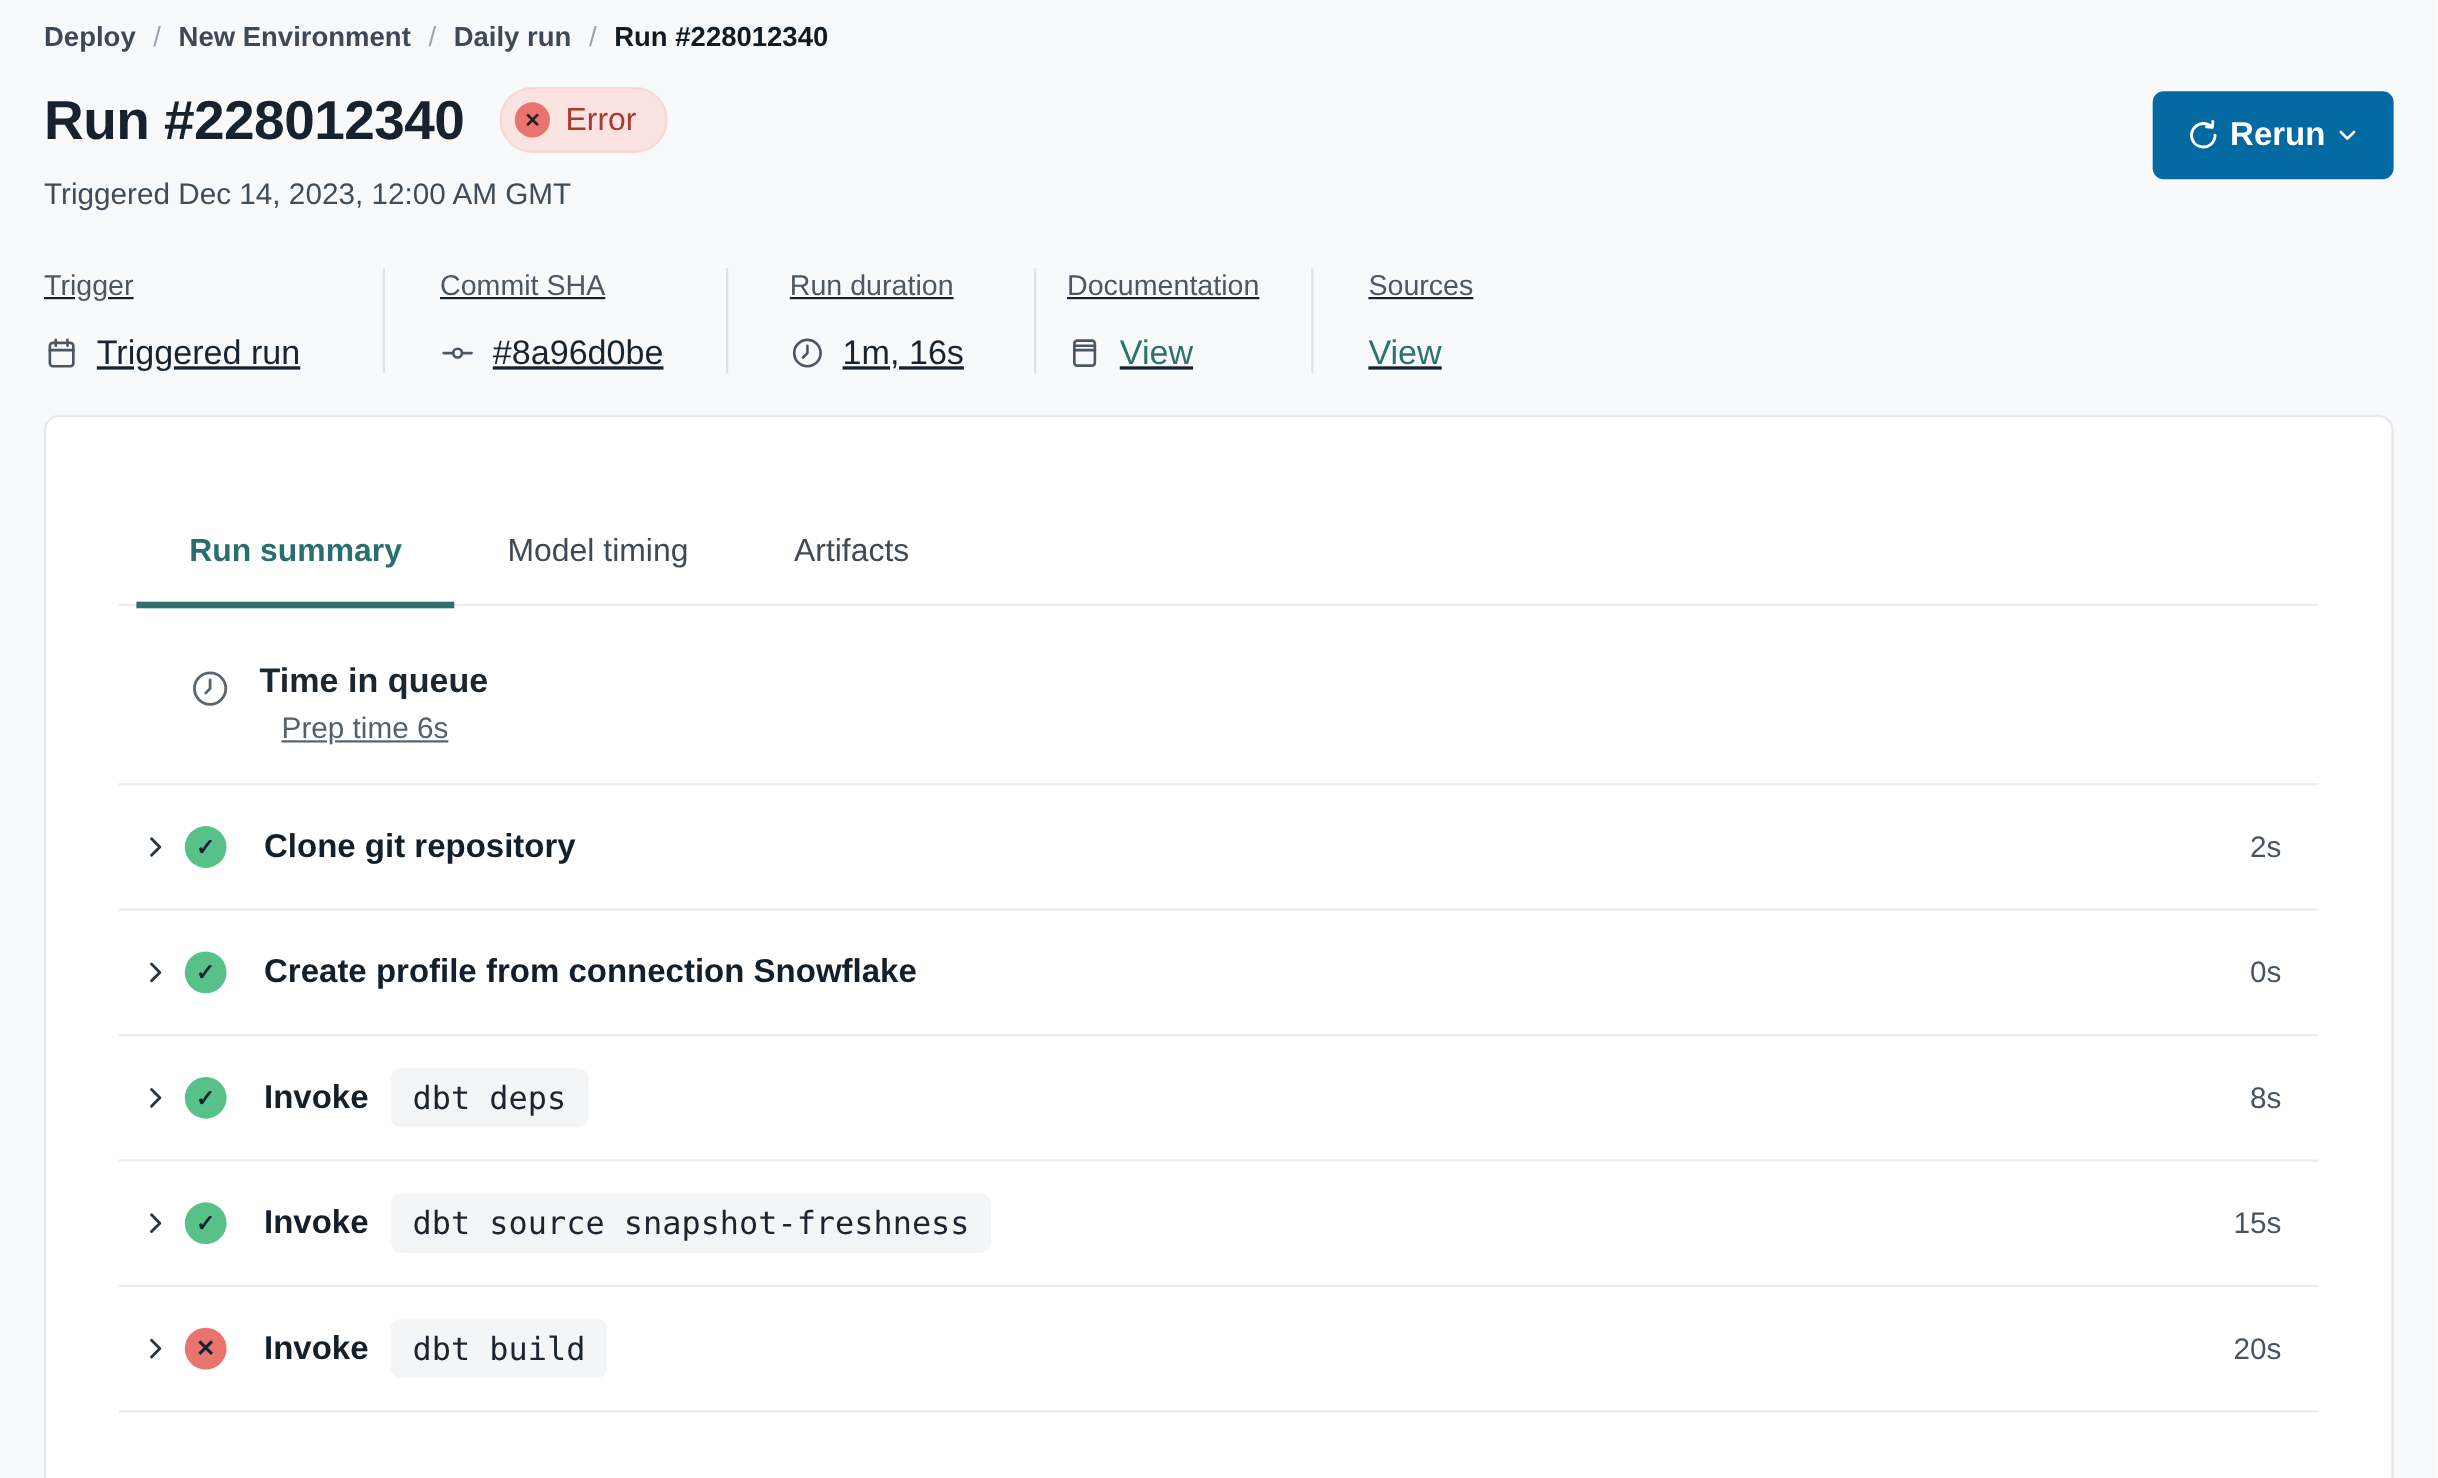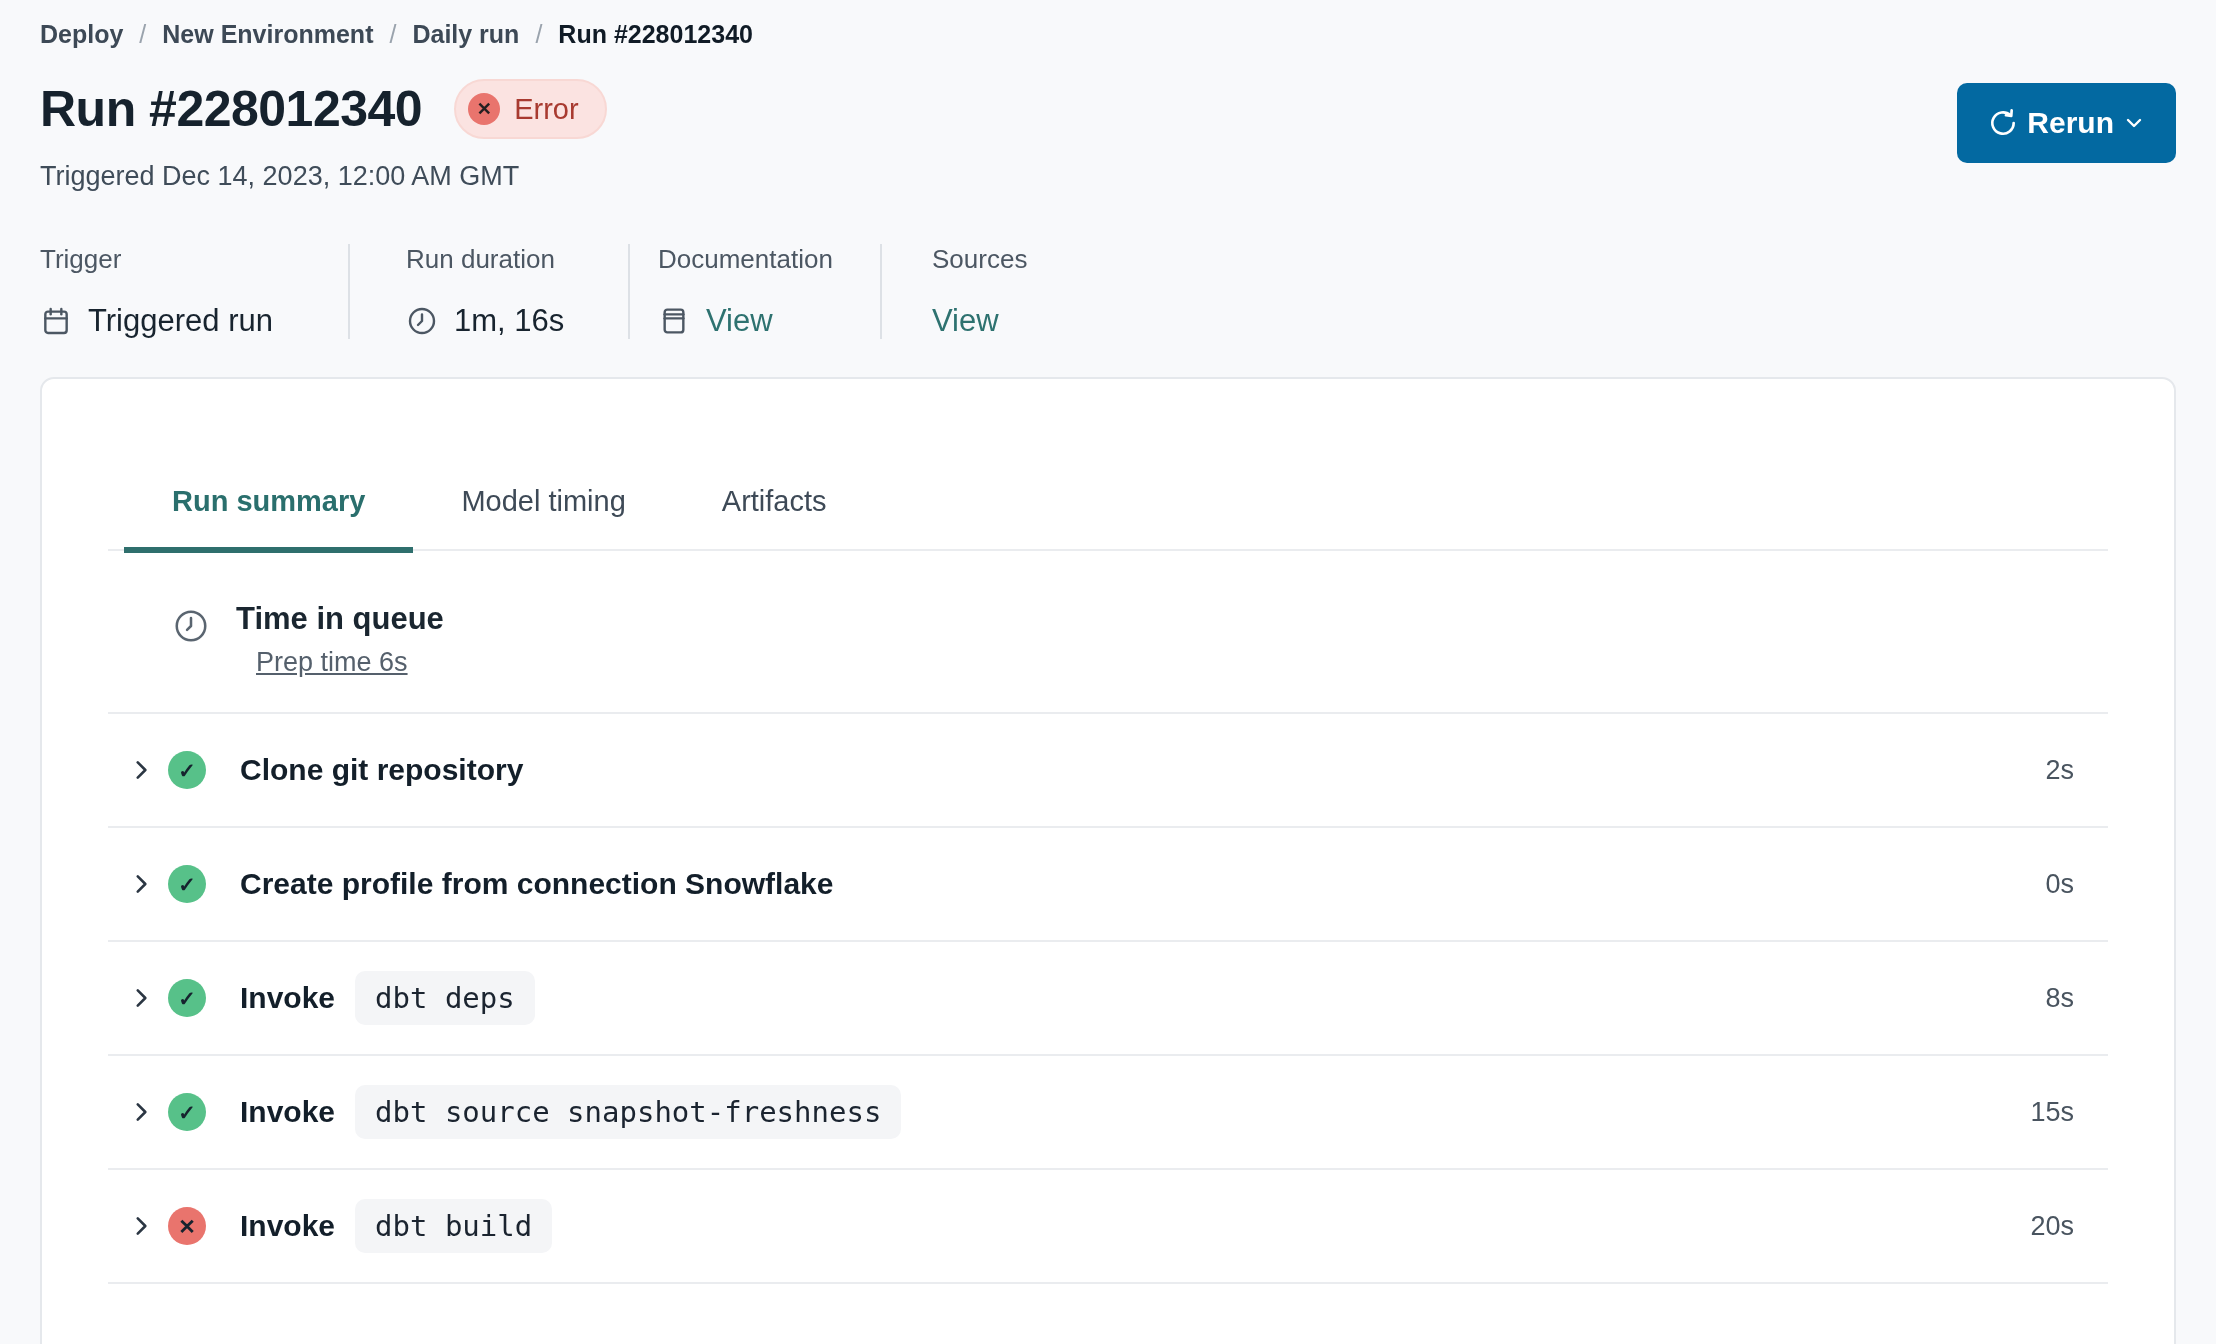--- a/index.html
+++ b/index.html
@@ -38,21 +38,21 @@
     margin-top:4px;
     display:flex; align-items:center; gap:8px;
     background:#0369a1; color:#fff; border:none; border-radius:10px;
     height:80px; padding:0 30px; font-size:30px; font-weight:600;
     font-family:"Liberation Sans", sans-serif; cursor:pointer;
   }
   .rerun-btn svg { display:block; }
 
   
   .meta { display:flex; margin-top:52px; }
-  .meta-col { border-right:2px solid #dde1e6; }
+  .meta-col { border-right:2px solid #dde1e6;text-decoration:underline; }
   .meta-col:last-child { border-right:none; }
   .meta-col.c1 { width:310px; }
   .meta-col.c2 { width:312px; padding-left:50px; }
   .meta-col.c3 { width:280px; padding-left:56px; }
   .meta-col.c4 { width:252px; padding-left:28px; }
   .meta-col.c5 { padding-left:50px; padding-right:60px; }
   .meta-label { font-size:26px; color:#4c5763; margin-bottom:28px; }
   .meta-value-row { display:flex; align-items:center; gap:16px; }
   .meta-value { font-size:31px; color:#18242f; }
   .meta-link { font-size:31px; color:#2e7270; cursor:pointer; }
@@ -154,20 +154,33 @@
             <rect x="4" y="5" width="16" height="16" rx="2"></rect>
             <line x1="8" y1="3" x2="8" y2="7"></line>
               <line x1="16" y1="3" x2="16" y2="7"></line>
               <line x1="4" y1="10" x2="20" y2="10"></line>
           </svg>
         </span>
         <span class="meta-value">Triggered run</span>
       </div>
     </div>
 
+    <div class="meta-col c2">
+      <div class="meta-label">Commit SHA</div>
+      <div class="meta-value-row">
+        <span class="meta-icon">
+          <svg width="32" height="32" viewBox="0 0 24 24" fill="none" stroke="currentColor" stroke-width="1.8" stroke-linecap="round">
+            <circle cx="12" cy="12" r="3"></circle>
+              <line x1="2.5" y1="12" x2="9" y2="12"></line>
+              <line x1="15" y1="12" x2="21.5" y2="12"></line>
+          </svg>
+        </span>
+        <span class="meta-value">#8a96d0be</span>
+      </div>
+    </div>
 
     <div class="meta-col c3">
       <div class="meta-label">Run duration</div>
       <div class="meta-value-row">
         <span class="meta-icon">
           <svg width="32" height="32" viewBox="0 0 24 24" fill="none" stroke="currentColor" stroke-width="1.8" stroke-linecap="round" stroke-linejoin="round">
             <circle cx="12" cy="12" r="9"></circle>
               <polyline points="12,7 12,12 9,15"></polyline>
           </svg>
         </span>

